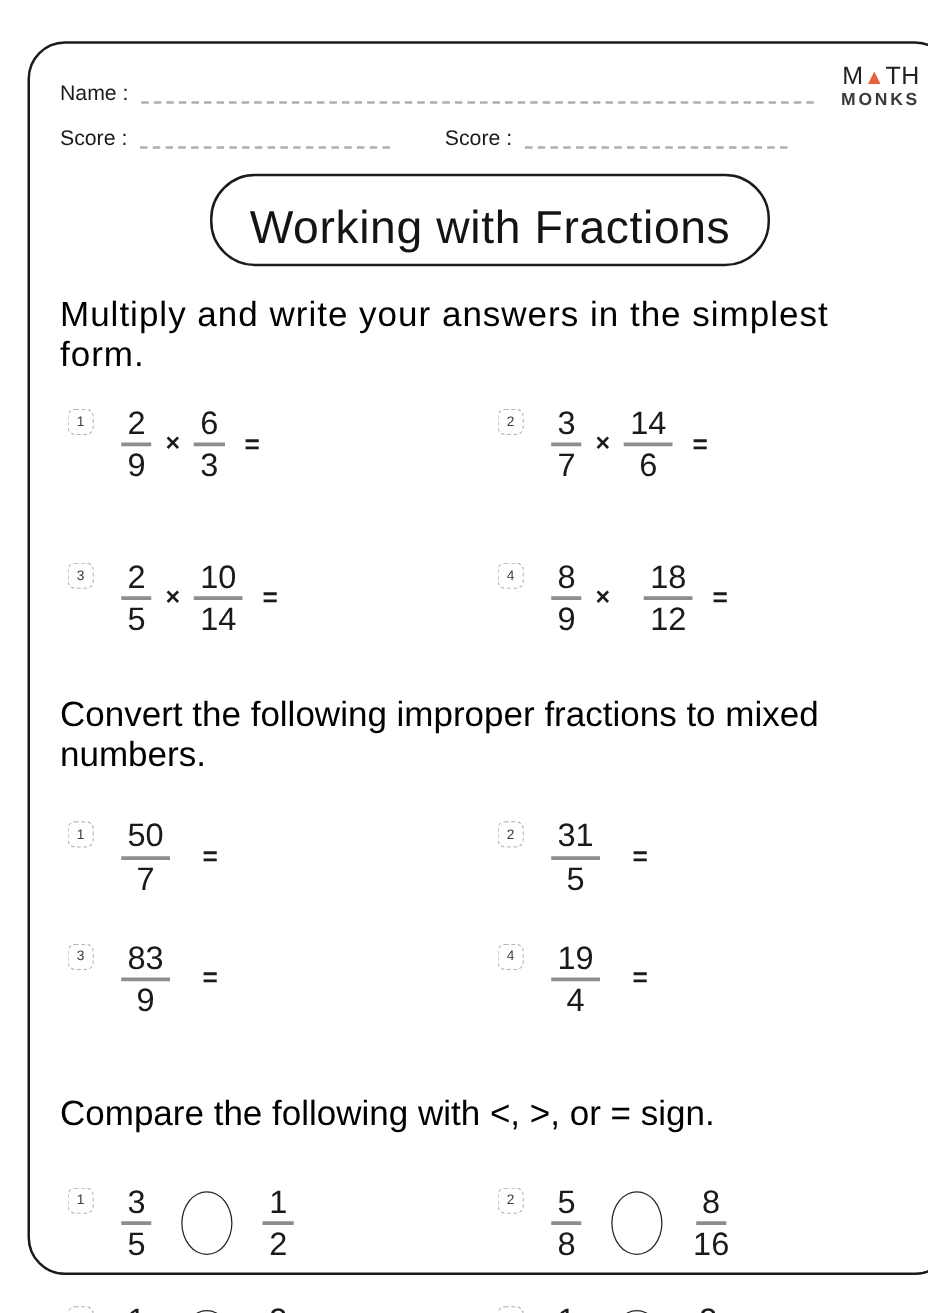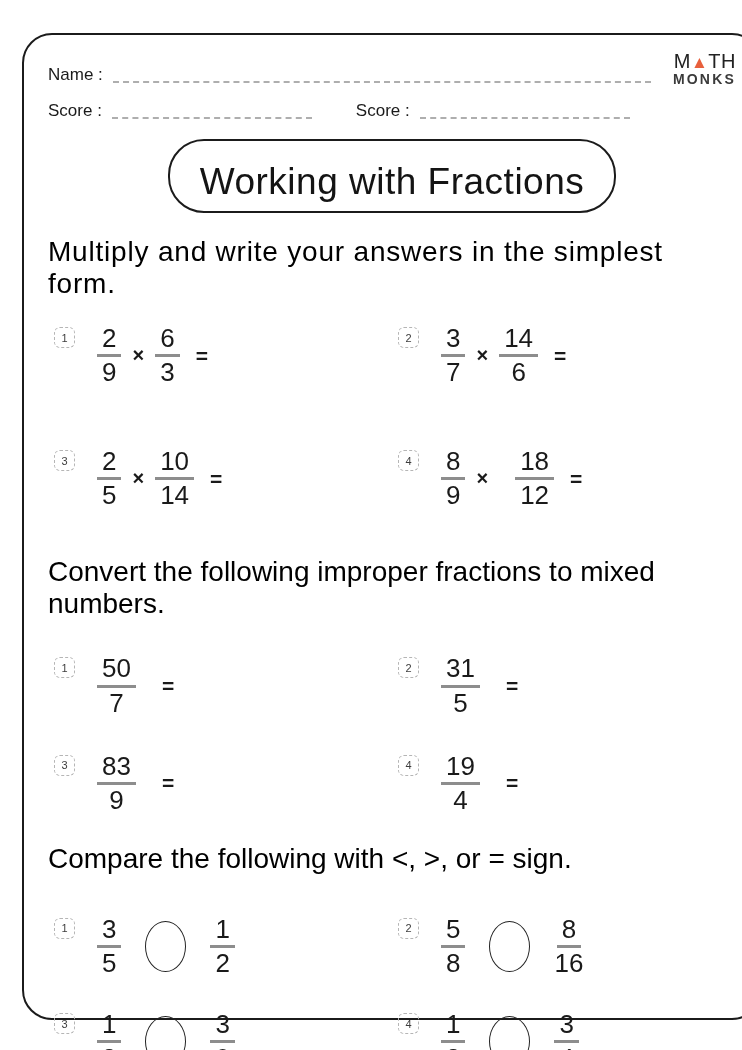--- a/index.html
+++ b/index.html
@@ -26,21 +26,21 @@
 
   
   .title-wrap { text-align:center; margin-top:17px; }
   .title-pill { display:inline-block; border:2px solid #1b1b1b; border-radius:36px;
     padding:20px 30px 8px 30px; font-size:37px; letter-spacing:0.5px; color:#141414; }
 
   
   .instruction { font-size:28px; color:#000000; }
   .instr-1 { margin-top:23px; letter-spacing:0.8px; }
   .instr-2 { margin-top:46px; }
-  .instr-3 { margin-top:28px; }
+  .instr-3 { margin-top:60px; }
 
   
   .grid { display:grid; grid-template-columns:1fr 1fr; }
   .grid-1 { margin-top:24px; row-gap:60px; }
   .grid-2 { margin-top:34px; row-gap:34px; }
   .grid-3 { margin-top:40px; row-gap:32px; }
   .problem { display:flex; align-items:center; padding-left:6px; }
 
   .badge { width:21px; height:21px; flex:0 0 21px; border:1.5px dashed #b5b5b5; border-radius:6px;
     display:flex; align-items:center; justify-content:center;

